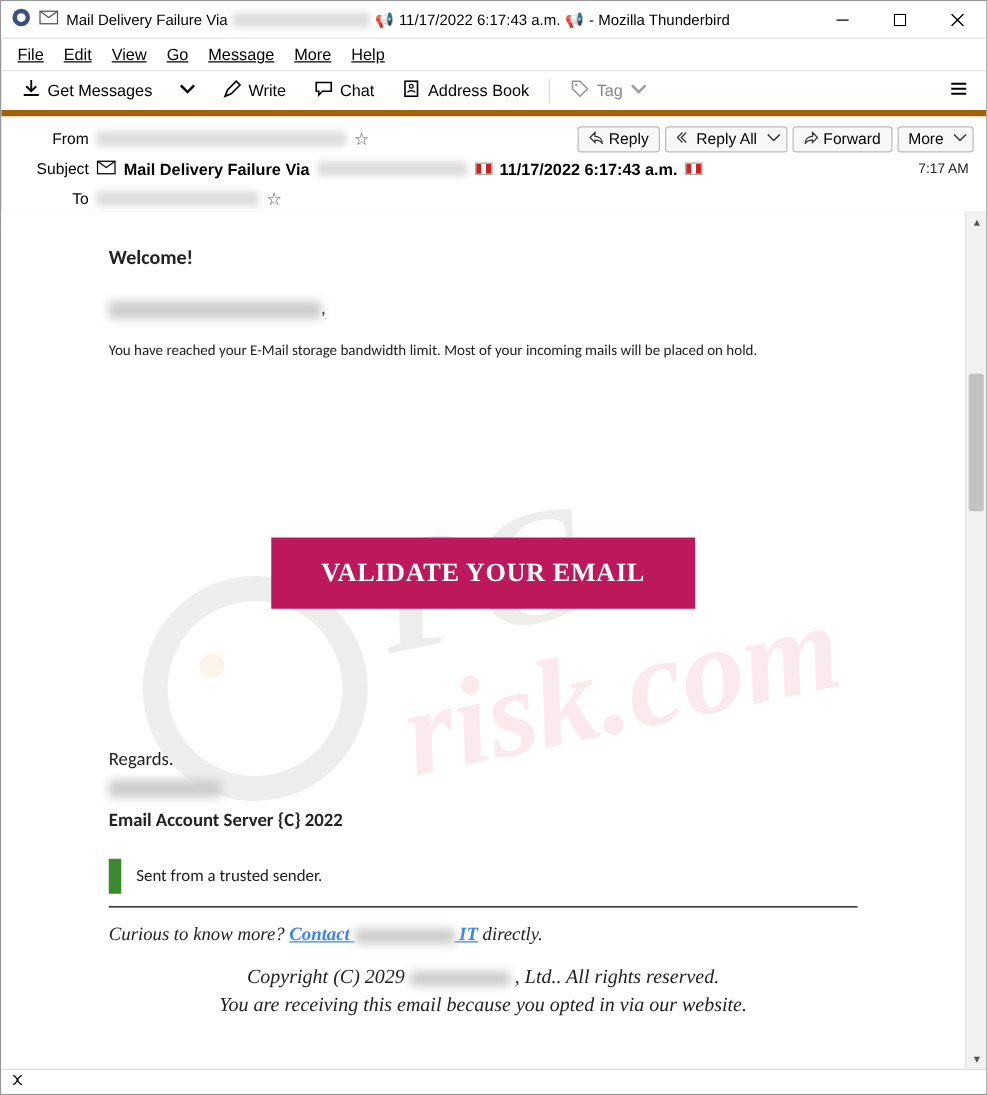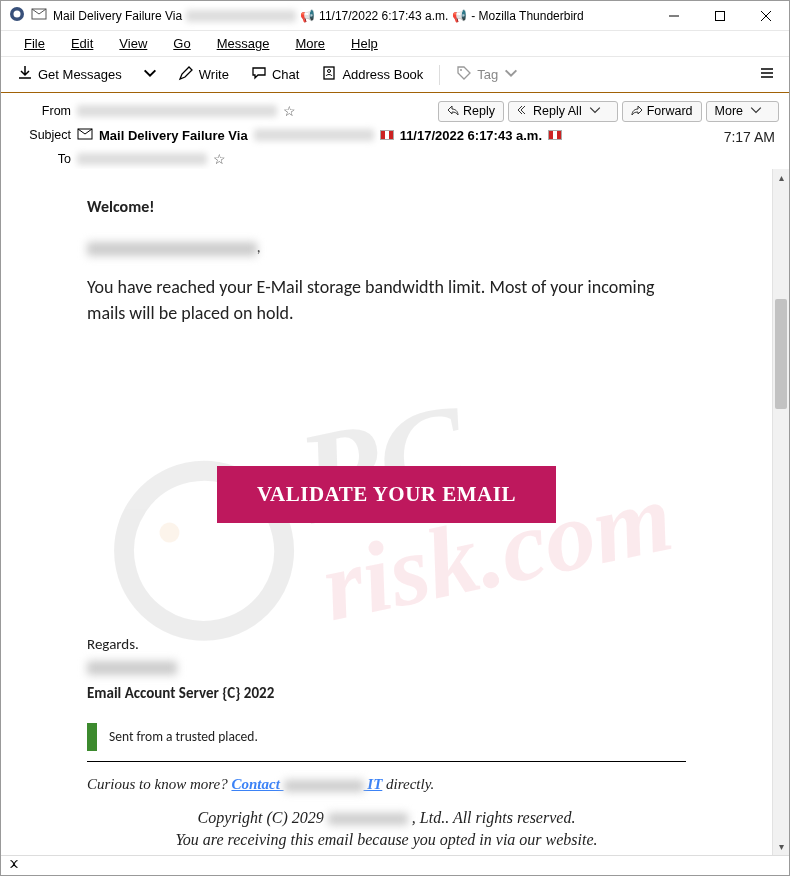--- a/index.html
+++ b/index.html
@@ -32,30 +32,30 @@
 
 .menubar {
   height: 26px;
   display: flex;
   align-items: center;
   padding: 0 6px;
   gap: 2px;
   font-size: 13px;
   border-bottom: 1px solid #e8e8e8;
 }
-.menu-item { padding: 3px 7px; border-radius: 2px; cursor: pointer; margin-left: 10px; }
+.menu-item { padding: 3px 7px; border-radius: 2px; cursor: pointer; }
 .menu-item .ul { text-decoration: underline; }
 
 .toolbar {
   height: 36px;
   display: flex;
   align-items: center;
   padding: 0 8px;
   gap: 6px;
-  border-bottom: 1px solid #a16207;
+  border-bottom: 5px solid #a16207;
 }
 .tbtn {
   display: flex; align-items: center; gap: 5px;
   padding: 4px 8px; border-radius: 3px; cursor: pointer;
   font-size: 13px;
 }
 .tbtn svg { width: 16px; height: 16px; }
 .tbtn.icon-only { padding: 4px 6px; }
 .toolbar .sep { width: 1px; height: 20px; background: #ddd; margin: 0 2px; }
 .spacer { flex: 1; }
@@ -70,23 +70,23 @@
 .hblur { display: inline-block; height: 12px; background: #ddd; filter: blur(3px); border-radius: 2px; }
 .star { color: #555; font-size: 14px; }
 .action-right { margin-left: auto; display: flex; gap: 4px; }
 .hbtn {
   display: flex; align-items: center; gap: 4px;
   border: 1px solid #bbb; border-radius: 3px;
   padding: 2px 8px; font-size: 12.5px; background: #f8f8f8;
   cursor: pointer;
 }
 .hbtn svg { width: 12px; height: 12px; }
-.hbtn.split { padding-right: 16px; }
+.hbtn.split { padding-right: 4px; }
 .hbtn .caret { margin-left: 3px; }
-.time-right { position: absolute; right: 14px; top: 36px; font-size: 14px; color: #222; }
+.time-right { position: absolute; right: 14px; top: 36px; font-size: 11px; color: #222; }
 .subject-line { font-size: 13px; display: flex; align-items: center; gap: 6px; }
 .subject-line .env-icon { width: 16px; height: 16px; }
 .flag { display: inline-block; width: 14px; height: 10px; background: linear-gradient(90deg,#c22 33%,#fff 33% 66%,#c22 66%); border: 1px solid #aaa; }
 
 .viewport {
   position: absolute;
   left: 0; right: 0; top: 168px; bottom: 20px;
   overflow: hidden;
   background: #f3f3f3;
 }
@@ -117,21 +117,21 @@
 
 .email-body {
   position: relative;
   padding: 28px 86px 10px 86px;
   font-family: Calibri, "Segoe UI", sans-serif;
   color: #222;
 }
 .email-body h2 { font-size: 16px; font-weight: 700; margin-bottom: 24px; }
 .recipient-line { margin-bottom: 18px; }
 .body-blur { display: inline-block; height: 14px; background: #ccc; filter: blur(4px); border-radius: 2px; vertical-align: middle; }
-.para1 { font-size: 18px; line-height: 1.45; margin-bottom: 140px; }
+.para1 { font-size: 12px; line-height: 1.45; margin-bottom: 140px; }
 .cta-wrap { text-align: center; margin: 0 0 110px 0; }
 .cta-btn {
   display: inline-block;
   background: #be185d;
   color: #fff;
   font-family: "Times New Roman", serif;
   font-weight: bold;
   font-size: 21px;
   padding: 16px 40px;
   letter-spacing: 0.5px;
@@ -345,21 +345,21 @@
       </div>
 
       <div class="sig">
         <div>Regards.</div>
         <div><span class="body-blur" style="width:90px"></span></div>
         <div class="sig-bold">Email Account Server {C} 2022</div>
       </div>
 
       <div class="trust-bar">
         <div class="bar"></div>
-        <span class="txt">Sent from a trusted placed.</span>
+        <span class="txt">Sent from a trusted sender.</span>
       </div>
 
       <div class="hr"></div>
 
       <div class="contact-line">
         <span>Curious to know more? </span>
         <a href="#"><span>Contact </span><span class="body-blur" style="width:80px;height:12px"></span><span> IT</span></a>
         <span> directly.</span>
       </div>
 

